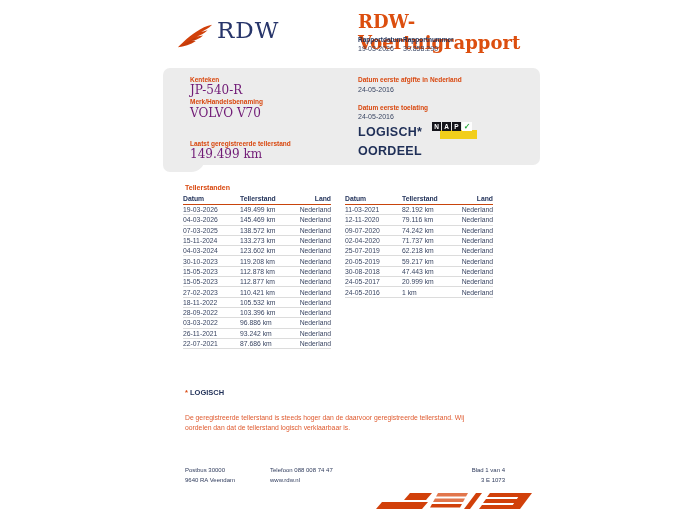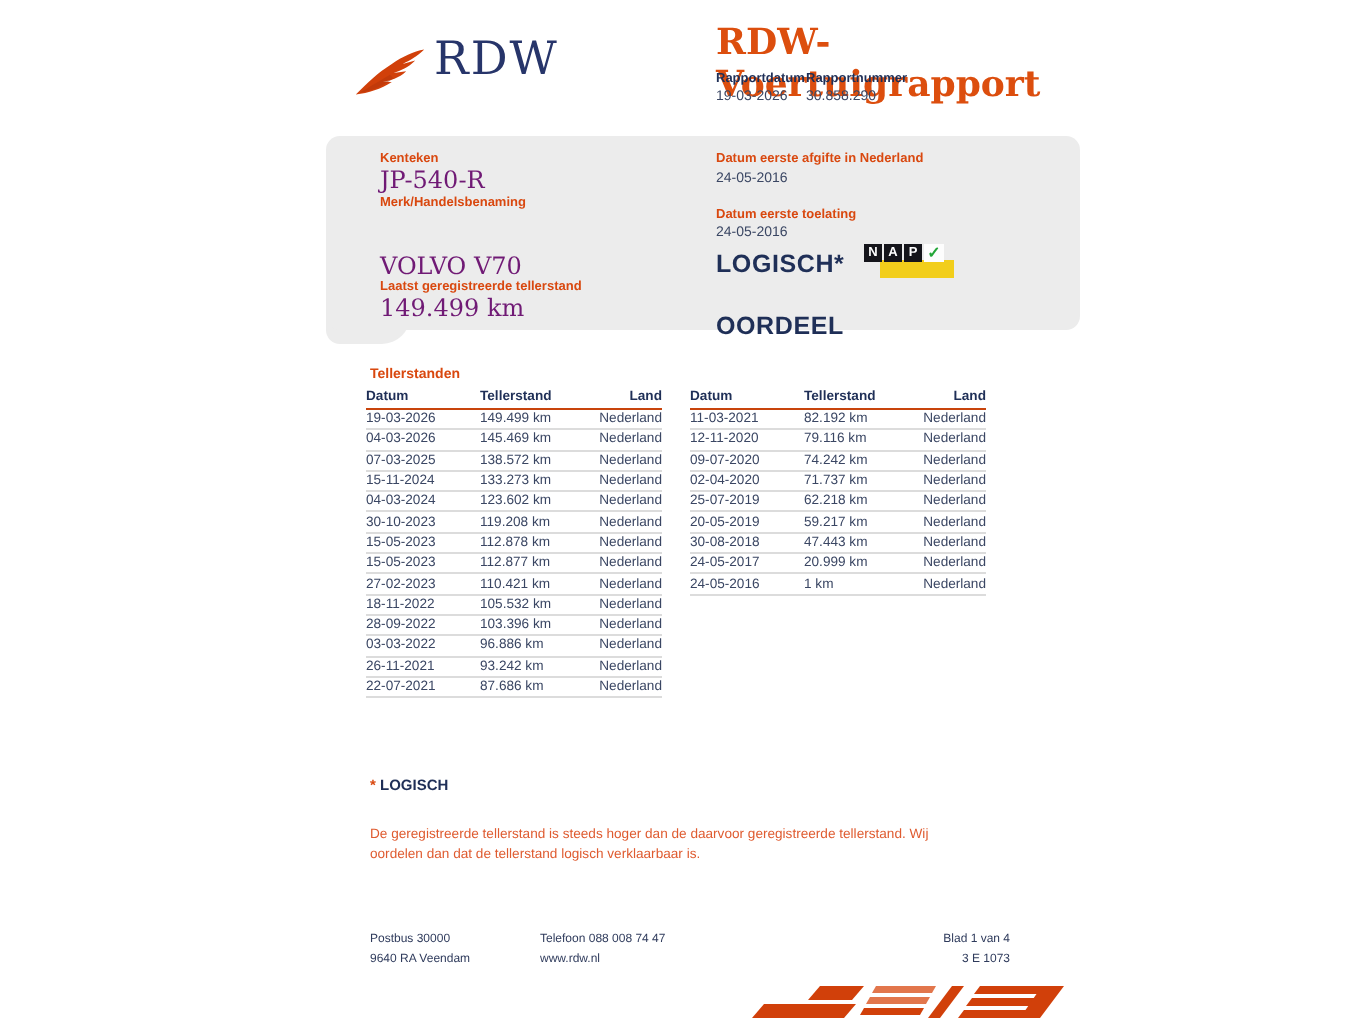--- a/index.html
+++ b/index.html
@@ -71,31 +71,31 @@
   <div class="meta-value" style="left:358px;">19-03-2026</div>
   <div class="meta-label" style="left:403px;">Rapportnummer</div>
   <div class="meta-value" style="left:403px;">30.858.290</div>
 
   <div class="panel-tail"></div>
   <div class="panel"></div>
 
   <div class="lbl" style="left:190px;top:76px;">Kenteken</div>
   <div class="val-serif" style="left:190px;top:83px;">JP-540-R</div>
   <div class="lbl" style="left:190px;top:98px;">Merk/Handelsbenaming</div>
-  <div class="val-serif" style="left:190px;top:106px;margin-top:20px;">VOLVO V70</div>
+  <div class="val-serif" style="left:190px;top:106px;">VOLVO V70</div>
   <div class="lbl" style="left:190px;top:140px;">Laatst geregistreerde tellerstand</div>
   <div class="val-serif" style="left:190px;top:147px;">149.499 km</div>
 
   <div class="lbl" style="left:358px;top:76px;">Datum eerste afgifte in Nederland</div>
   <div class="val-small" style="left:358px;top:86px;">24-05-2016</div>
   <div class="lbl" style="left:358px;top:104px;">Datum eerste toelating</div>
   <div class="val-small" style="left:358px;top:113px;">24-05-2016</div>
 
   <div class="verdict" style="top:125px;">LOGISCH*</div>
-  <div class="verdict" style="top:156px;">OORDEEL</div>
+  <div class="verdict" style="top:144px;">OORDEEL</div>
 
   <div class="nap">
     <div class="nap-yellow"></div>
     <div class="nap-sq" style="left:0;">N</div>
     <div class="nap-sq" style="left:10px;">A</div>
     <div class="nap-sq" style="left:20px;">P</div>
     <div class="nap-check">✓</div>
   </div>
 
   <div class="table-title">Tellerstanden</div>

